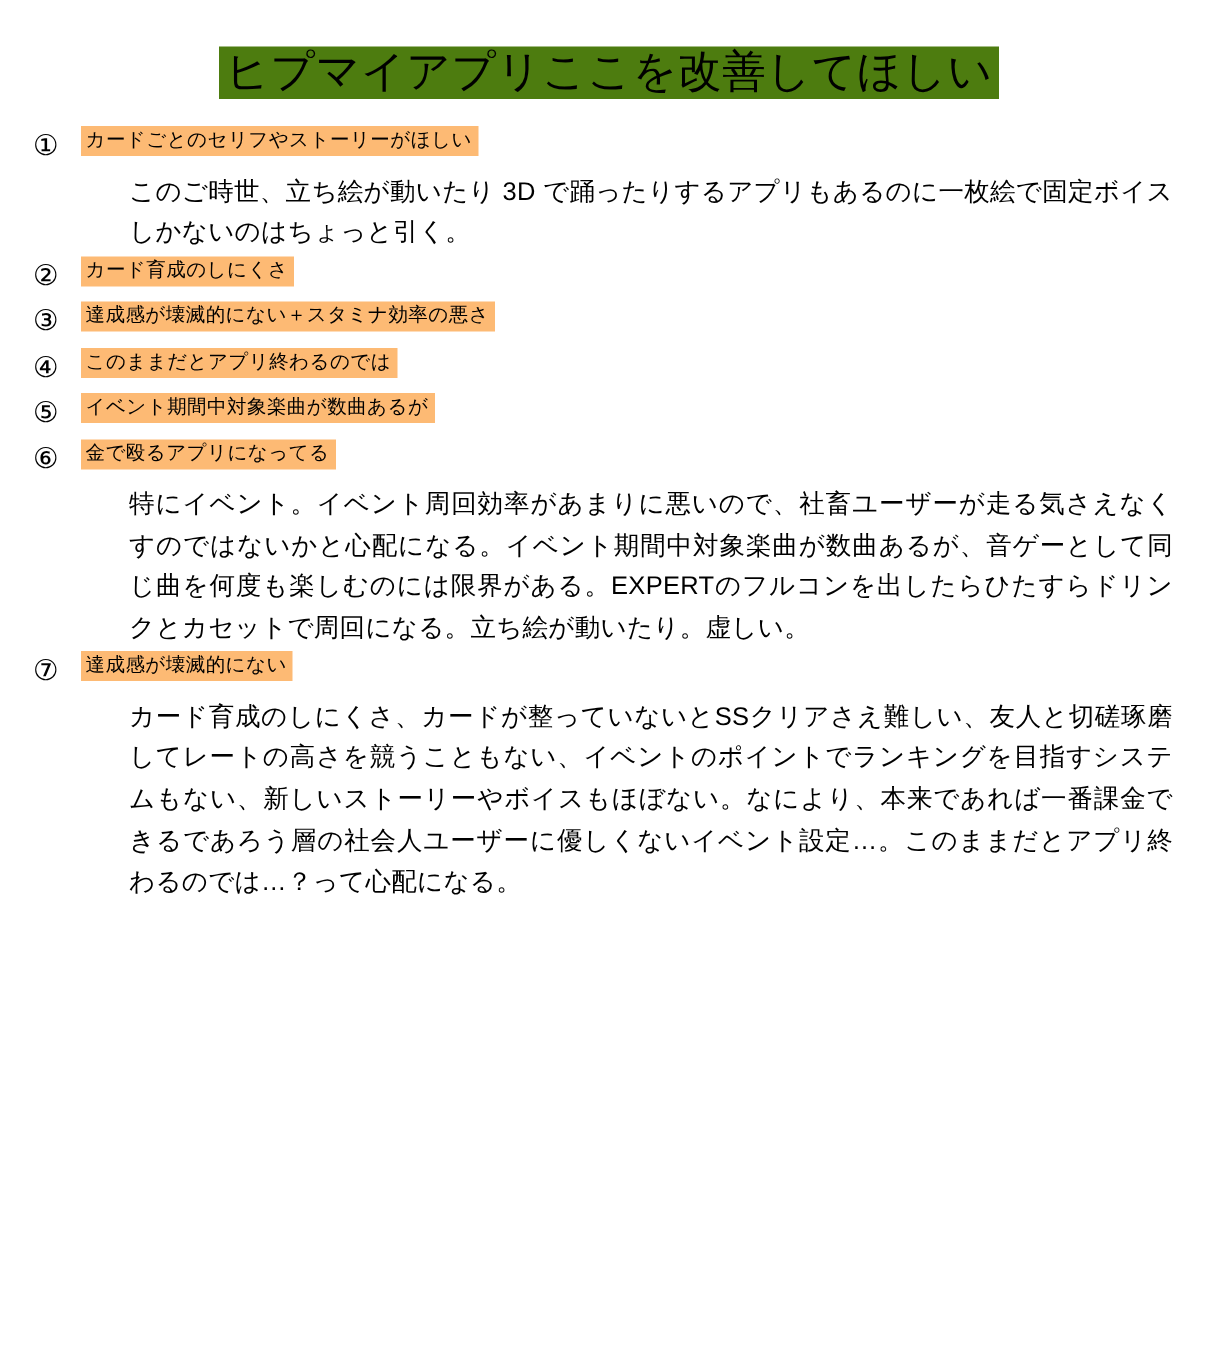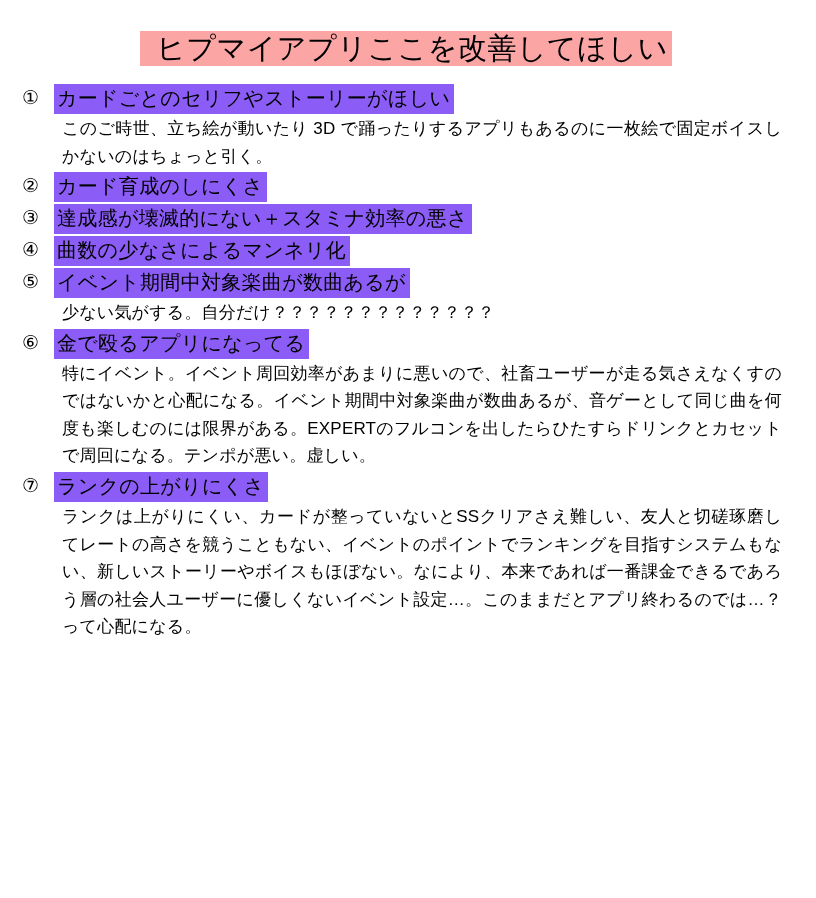--- a/index.html
+++ b/index.html
@@ -24,49 +24,49 @@
   .doc-title {
     text-align: center;
     font-size: 29px;
     line-height: 1.25;
     font-weight: normal;
     letter-spacing: 0.5px;
     margin: 8px 0 18px 0;
     padding: 0;
   }
   .doc-title .hl {
-    background: #fca5a5;
-    padding: 1px 4px 2px 16px;
+    background: #4d7c0f;
+    padding: 1px 4px 2px 4px;
   }
   .item {
     margin-bottom: 2px;
   }
   .item-head {
     display: flex;
     align-items: flex-start;
     font-size: 19px;
     line-height: 1.5;
     margin-bottom: 1px;
   }
   .num {
     width: 32px;
     flex: 0 0 32px;
     text-align: left;
     font-size: 19px;
     line-height: 1.5;
   }
   .head-text {
-    background: #8b5cf6;
+    background: #fdba74;
     padding: 0 4px 1px 3px;
-    font-size: 20px;
+    font-size: 13px;
     line-height: 1.45;
     letter-spacing: 0.3px;
   }
   .body-text {
-    margin-left: 40px;
+    margin-left: 64px;
     margin-right: 8px;
     font-size: 17px;
     line-height: 1.62;
     text-align: justify;
     text-justify: inter-character;
     letter-spacing: 0.2px;
   }
 </style>
 </head>
 <body>
@@ -95,41 +95,40 @@
   <div class="item">
     <div class="item-head">
       <span class="num">③</span>
       <span class="head-text">達成感が壊滅的にない＋スタミナ効率の悪さ</span>
     </div>
   </div>
 
   <div class="item">
     <div class="item-head">
       <span class="num">④</span>
-      <span class="head-text">曲数の少なさによるマンネリ化</span>
+      <span class="head-text">このままだとアプリ終わるのでは</span>
     </div>
   </div>
 
   <div class="item">
     <div class="item-head">
       <span class="num">⑤</span>
       <span class="head-text">イベント期間中対象楽曲が数曲あるが</span>
     </div>
-    <div class="body-text">少ない気がする。自分だけ？？？？？？？？？？？？？</div>
   </div>
 
   <div class="item">
     <div class="item-head">
       <span class="num">⑥</span>
       <span class="head-text">金で殴るアプリになってる</span>
     </div>
-    <div class="body-text">特にイベント。イベント周回効率があまりに悪いので、社畜ユーザーが走る気さえなくすのではないかと心配になる。イベント期間中対象楽曲が数曲あるが、音ゲーとして同じ曲を何度も楽しむのには限界がある。EXPERTのフルコンを出したらひたすらドリンクとカセットで周回になる。テンポが悪い。虚しい。</div>
+    <div class="body-text">特にイベント。イベント周回効率があまりに悪いので、社畜ユーザーが走る気さえなくすのではないかと心配になる。イベント期間中対象楽曲が数曲あるが、音ゲーとして同じ曲を何度も楽しむのには限界がある。EXPERTのフルコンを出したらひたすらドリンクとカセットで周回になる。立ち絵が動いたり。虚しい。</div>
   </div>
 
   <div class="item">
     <div class="item-head">
       <span class="num">⑦</span>
-      <span class="head-text">ランクの上がりにくさ</span>
+      <span class="head-text">達成感が壊滅的にない</span>
     </div>
-    <div class="body-text">ランクは上がりにくい、カードが整っていないとSSクリアさえ難しい、友人と切磋琢磨してレートの高さを競うこともない、イベントのポイントでランキングを目指すシステムもない、新しいストーリーやボイスもほぼない。なにより、本来であれば一番課金できるであろう層の社会人ユーザーに優しくないイベント設定…。このままだとアプリ終わるのでは…？って心配になる。</div>
+    <div class="body-text">カード育成のしにくさ、カードが整っていないとSSクリアさえ難しい、友人と切磋琢磨してレートの高さを競うこともない、イベントのポイントでランキングを目指すシステムもない、新しいストーリーやボイスもほぼない。なにより、本来であれば一番課金できるであろう層の社会人ユーザーに優しくないイベント設定…。このままだとアプリ終わるのでは…？って心配になる。</div>
   </div>
 
 </div>
 
 </body></html>

